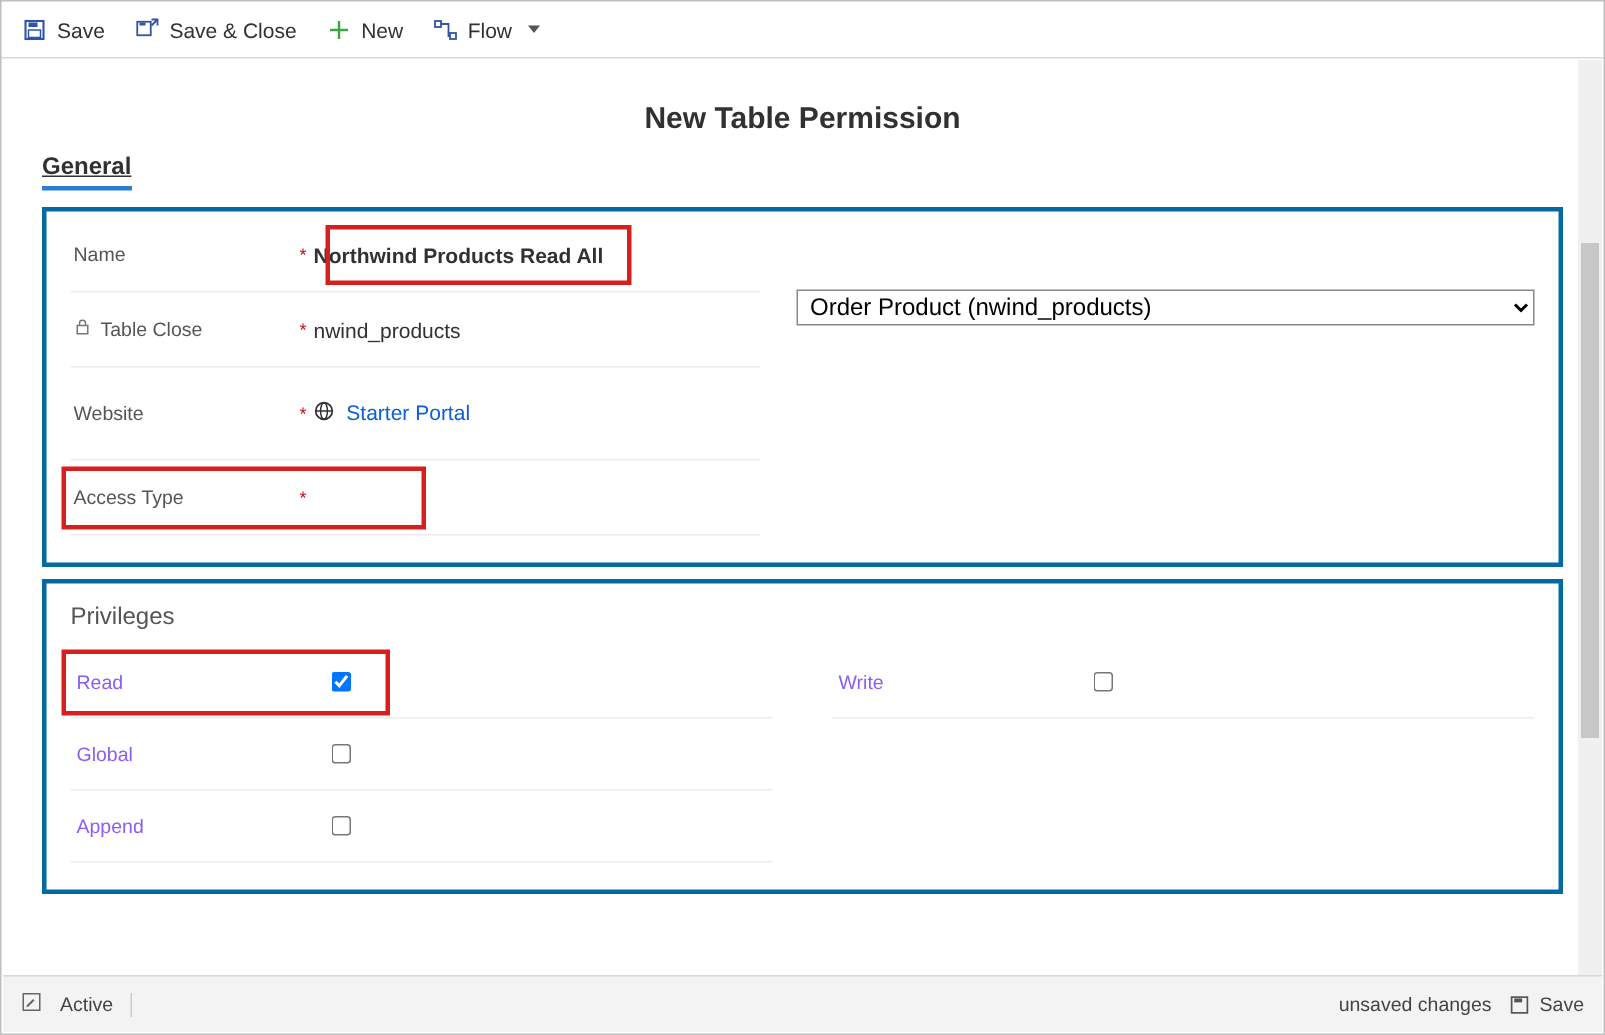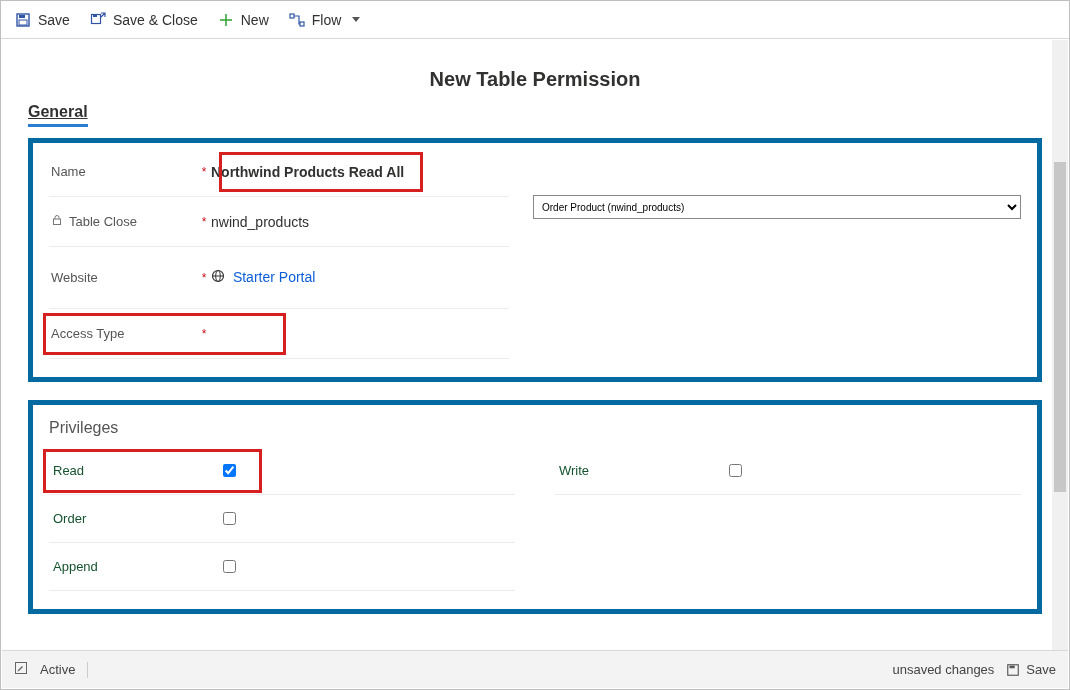--- a/index.html
+++ b/index.html
@@ -78,23 +78,23 @@
   .tab.active { font-weight: 600; }
   .tab.active::after {
     content: "";
     position: absolute;
     left: 0; right: 0; bottom: -3px;
     height: 3px;
     background: #2b7cd3;
   }
 
   .panel {
-    border: 5px solid #0369a1;
+    border: 3px solid #0369a1;
     padding: 12px 16px 18px 16px;
-    margin-bottom: 18px;
+    margin-bottom: 8px;
   }
   .section-title {
     font-size: 16px;
     color: #555;
     margin: 2px 0 10px 0;
     font-weight: 400;
   }
 
   .form-grid {
     display: flex;
@@ -137,39 +137,39 @@
   .highlight-box {
     position: absolute;
     border: 3px solid #d6201f;
     pointer-events: none;
   }
 
   .lookup-select {
     width: 100%;
     height: 24px;
     border: 1px solid #888;
-    font-size: 10px;
+    font-size: 16px;
     padding: 0 4px;
     background: #fff;
   }
 
   
   .priv-grid {
     display: flex;
     gap: 40px;
   }
   .priv-col { flex: 1; }
   .priv-row {
     display: flex;
     align-items: center;
     height: 48px;
     border-bottom: 1px solid #ececec;
     position: relative;
   }
-  .priv-label { width: 170px; color: #14532d; padding-left: 4px; }
+  .priv-label { width: 170px; color: #8b5cf6; padding-left: 4px; }
   .priv-check { }
   input[type=checkbox] { width: 13px; height: 13px; }
 
   
   .scrollbar {
     position: absolute;
     top: 39px; right: 1px; bottom: 30px;
     width: 16px;
     background: #f0f0f0;
   }
@@ -310,21 +310,21 @@
       <div class="panel">
         <div class="section-title">Privileges</div>
         <div class="priv-grid">
           <div class="priv-col">
             <div class="priv-row">
               <div class="priv-label">Read</div>
               <div class="priv-check"><input type="checkbox" checked="" style=""></div>
               <div class="highlight-box" style="left:-6px; top:2px; width:219px; height:44px;"></div>
             </div>
             <div class="priv-row">
-              <div class="priv-label">Order</div>
+              <div class="priv-label">Global</div>
               <div class="priv-check"><input type="checkbox" style=""></div>
             </div>
             <div class="priv-row">
               <div class="priv-label">Append</div>
               <div class="priv-check"><input type="checkbox" style=""></div>
             </div>
           </div>
           <div class="priv-col">
             <div class="priv-row">
               <div class="priv-label">Write</div>

